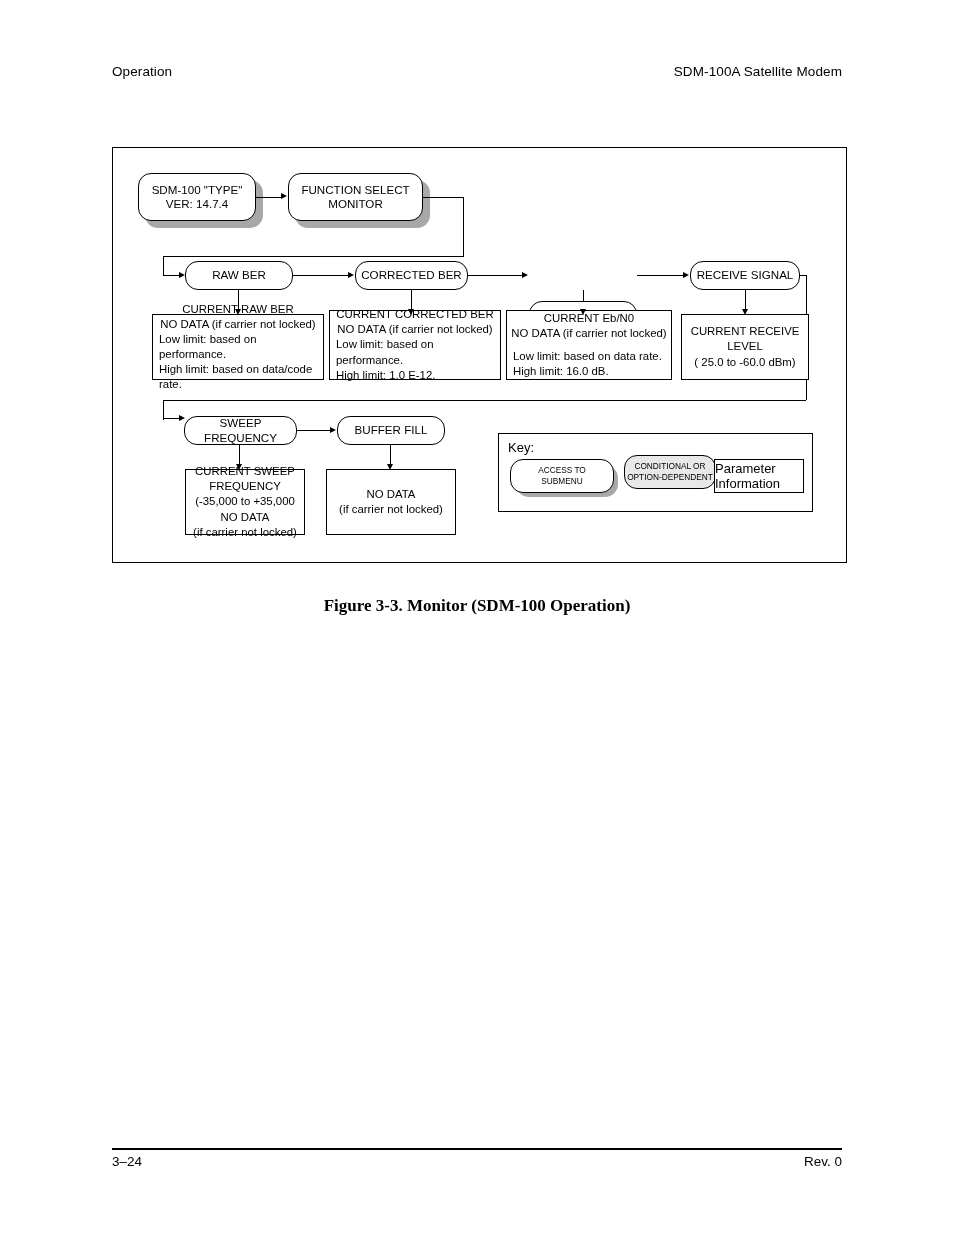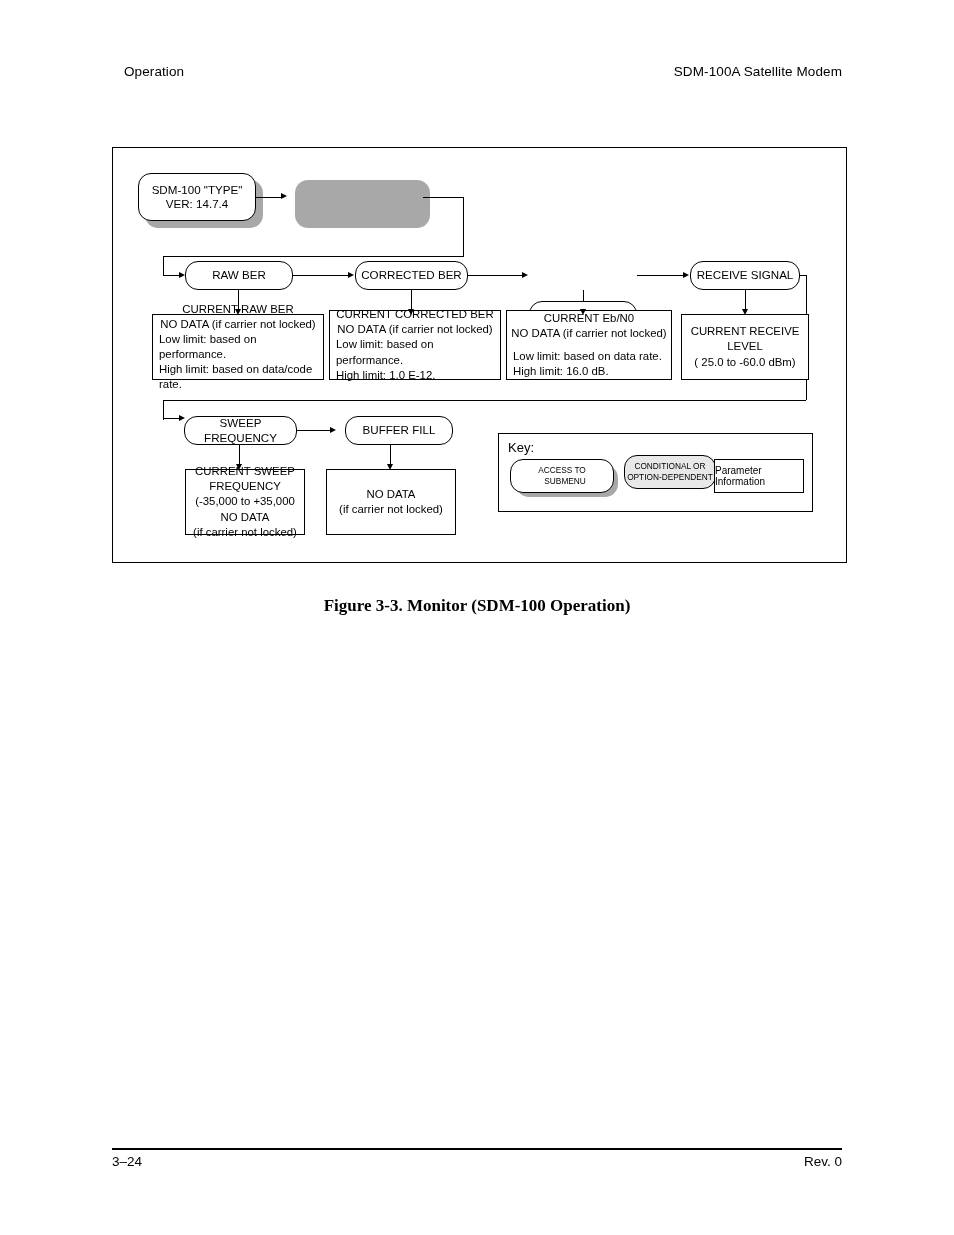--- a/index.html
+++ b/index.html
@@ -5,21 +5,21 @@
   html,body{margin:0;padding:0;background:#fff;}
   body{
     width:954px;height:1235px;position:relative;
     font-family:"Liberation Sans", sans-serif;
     color:#000;-webkit-font-smoothing:antialiased;
   }
   .page{position:absolute;inset:0;}
 
   
   .runhead{position:absolute;top:64px;font-size:13.5px;letter-spacing:.1px;}
-  .runhead.left{left:124px;}
+  .runhead.left{left:112px;}
   .runhead.right{right:112px;}
   .footrule{position:absolute;left:112px;right:112px;top:1148px;height:0;
             border-top:2.6px solid #000;}
   .runfoot{position:absolute;top:1154px;font-size:13.5px;}
   .runfoot.left{left:112px;}
   .runfoot.right{right:112px;}
 
   
   .figframe{position:absolute;left:112px;top:147px;width:733px;height:414px;
             border:1.4px solid #000;background:#fff;}
@@ -65,21 +65,21 @@
   .keylabel{position:absolute;left:9px;top:6px;font-size:13px;}
   .knode{
     position:absolute;border:1.2px solid #000;border-radius:13px;background:#fff;
     display:flex;align-items:center;justify-content:center;text-align:center;
     font-size:8.3px;line-height:1.3;z-index:3;
   }
   .knode.gray{background:#e8e8e8;}
   .kshadow{position:absolute;background:#a8a8a8;border-radius:13px;z-index:1;}
   .krect{position:absolute;border:1.3px solid #000;background:#fff;
          display:flex;align-items:center;justify-content:flex-end;
-         font-size:10px;z-index:3;}
+         font-size:13px;z-index:3;}
 </style>
 </head>
 <body>
 
 <div class="page">
 
   <div class="runhead left">Operation</div>
   <div class="runhead right">SDM-100A Satellite Modem</div>
 
   <div class="figframe"></div>
@@ -88,20 +88,26 @@
 
     <div class="nodeshadow" style="left:145px;top:180px;width:118px;height:48px;"></div>
     <div class="node" style="left:138px;top:173px;width:118px;height:48px;">
       <div class="inner">
         <span>SDM-100 "TYPE"</span><br>
         <span>VER: 14.7.4</span>
       </div>
     </div>
 
     <div class="nodeshadow" style="left:295px;top:180px;width:135px;height:48px;"></div>
+    <div class="node" style="left:288px;top:173px;width:135px;height:48px;">
+      <div class="inner">
+        <span>FUNCTION SELECT</span><br>
+        <span>MONITOR</span>
+      </div>
+    </div>
 
     <div class="h" style="left:256px;top:196.5px;width:26px;"></div>
     <div class="arrowR" style="left:281px;top:193px;"></div>
 
     <div class="h" style="left:423px;top:196.5px;width:41px;"></div>
     <div class="v" style="left:462.7px;top:196.5px;height:60px;"></div>
 
     <div class="h" style="left:163px;top:256px;width:300px;"></div>
     <div class="v" style="left:163px;top:256px;height:20px;"></div>
     <div class="h" style="left:163px;top:275px;width:17px;"></div>
@@ -175,21 +181,21 @@
       <div class="ctr">( 25.0 to -60.0 dBm)</div>
     </div>
 
     <div class="v" style="left:163px;top:399.5px;height:20px;"></div>
     <div class="h" style="left:163px;top:418px;width:17px;"></div>
     <div class="arrowR" style="left:179px;top:414.7px;"></div>
 
     <div class="node" style="left:184px;top:416px;width:113px;height:29px;">
       <div class="inner">SWEEP FREQUENCY</div>
     </div>
-    <div class="node" style="left:337px;top:416px;width:108px;height:29px;margin-left:8px;">
+    <div class="node" style="left:337px;top:416px;width:108px;height:29px;">
       <div class="inner">BUFFER FILL</div>
     </div>
 
     <div class="h" style="left:297px;top:430px;width:33px;"></div>
     <div class="arrowR" style="left:330px;top:426.7px;"></div>
 
     <div class="v" style="left:239px;top:445px;height:20px;"></div>
     <div class="arrowD" style="left:236px;top:464px;"></div>
 
     <div class="v" style="left:390px;top:445px;height:20px;"></div>
@@ -205,21 +211,21 @@
 
     <div class="pbox" style="left:326px;top:469px;width:130px;height:66px;">
       <div class="ctr">NO DATA</div>
       <div class="ctr">(if carrier not locked)</div>
     </div>
 
     <div class="keybox" style="left:498px;top:433px;width:315px;height:79px;">
       <div class="keylabel">Key:</div>
 
       <div class="kshadow" style="left:17px;top:31px;width:102px;height:32px;"></div>
-      <div class="knode" style="left:11px;top:25px;width:102px;height:32px;text-align:right;">
+      <div class="knode" style="left:11px;top:25px;width:102px;height:32px;">
         <div>
           <span>ACCESS TO</span><br>
           <span>SUBMENU</span>
         </div>
       </div>
 
       <div class="knode gray" style="left:125px;top:21px;width:90px;height:32px;">
         <div>
           <span>CONDITIONAL OR</span><br>
           <span>OPTION-DEPENDENT</span>

